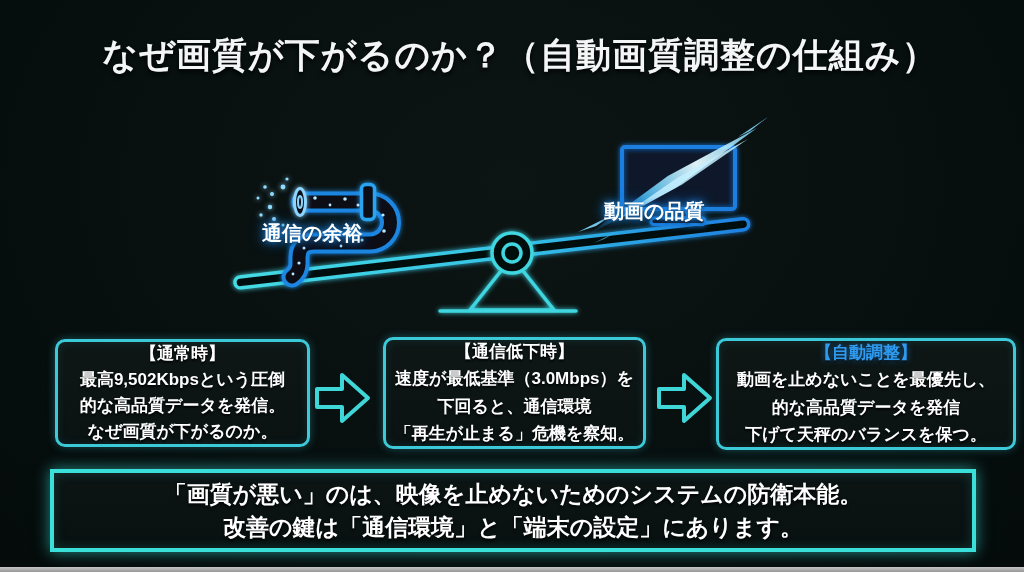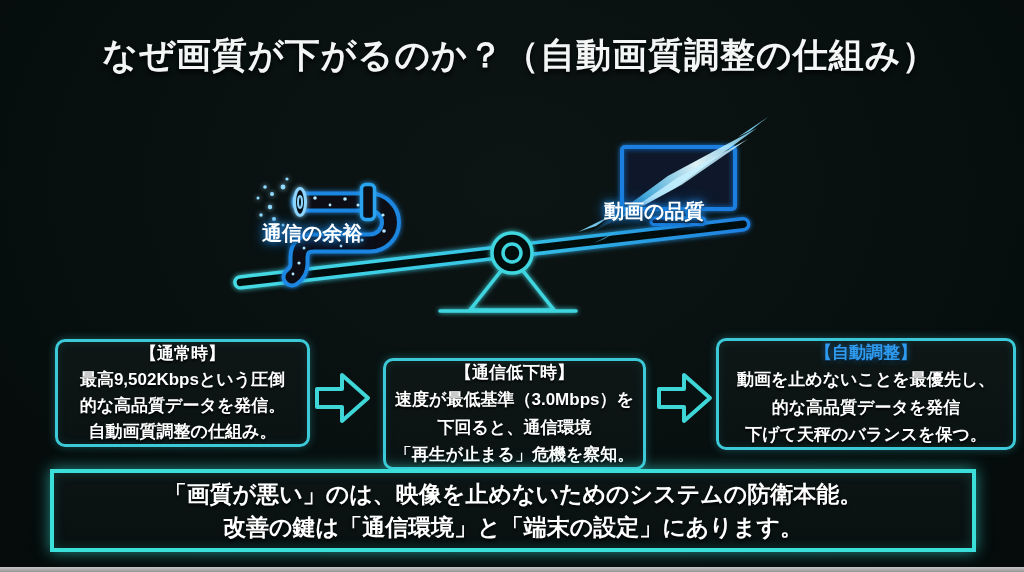--- a/index.html
+++ b/index.html
@@ -23,21 +23,21 @@
   .label-right{left:604px;top:103px;width:155px;}
   .step-box{
     position:absolute;box-sizing:border-box;border:3px solid #3cc9d8;border-radius:10px;
     background:linear-gradient(180deg,#0e1716 0%, #0a1212 100%);
     box-shadow:0 0 8px rgba(60,201,216,.35), inset 0 0 10px rgba(60,201,216,.12);
     display:flex;flex-direction:column;justify-content:space-between;align-items:center;
     color:#fff;font-weight:800;font-size:17px;line-height:24px;text-align:center;
     text-shadow:0 2px 2px rgba(0,0,0,.85);
   }
   .box-1{left:55px;top:339px;width:255px;height:108px;}
-  .box-2{left:383px;top:337px;width:263px;height:112px;margin-top:21px;}
+  .box-2{left:383px;top:337px;width:263px;height:112px;}
   .box-3{left:716px;top:338px;width:300px;height:112px;}
   .step-header{display:block;}
   .box-3 .step-header{color:#2f9bf0;text-shadow:0 0 6px rgba(47,155,240,.6),0 2px 2px rgba(0,0,0,.85);}
   .step-arrow{position:absolute;width:57px;height:58px;}
   .arrow-1{left:314px;top:369px;}
   .arrow-2{left:656px;top:369px;}
   .banner{
     position:absolute;left:50px;top:469px;width:926px;height:83px;box-sizing:border-box;
     border:4px solid #3bdfd9;border-radius:0;
     background:linear-gradient(180deg,#0c1414 0%, #081010 100%);
@@ -149,21 +149,21 @@
     </svg>
 
     <div class="neon-label label-left">通信の余裕</div>
     <div class="neon-label label-right">動画の品質</div>
   </div>
 
   <div class="step-box box-1">
     <span class="step-header">【通常時】</span>
     <span>最高9,502Kbpsという圧倒</span>
     <span>的な高品質データを発信。</span>
-    <span>自動画質調整の仕組み。</span>
+    <span>なぜ画質が下がるのか。</span>
   </div>
 
   <svg class="step-arrow arrow-1" viewBox="0 0 57 58">
     <path d="M3 20 H28 V6 L54 29 L28 52 V38 H3 Z" fill="rgba(8,18,18,0.25)" stroke="#3fd6d8" stroke-width="4" stroke-linejoin="round"></path>
   </svg>
 
   <div class="step-box box-2">
     <span class="step-header">【通信低下時】</span>
     <span>速度が最低基準（3.0Mbps）を</span>
     <span>下回ると、通信環境</span>

